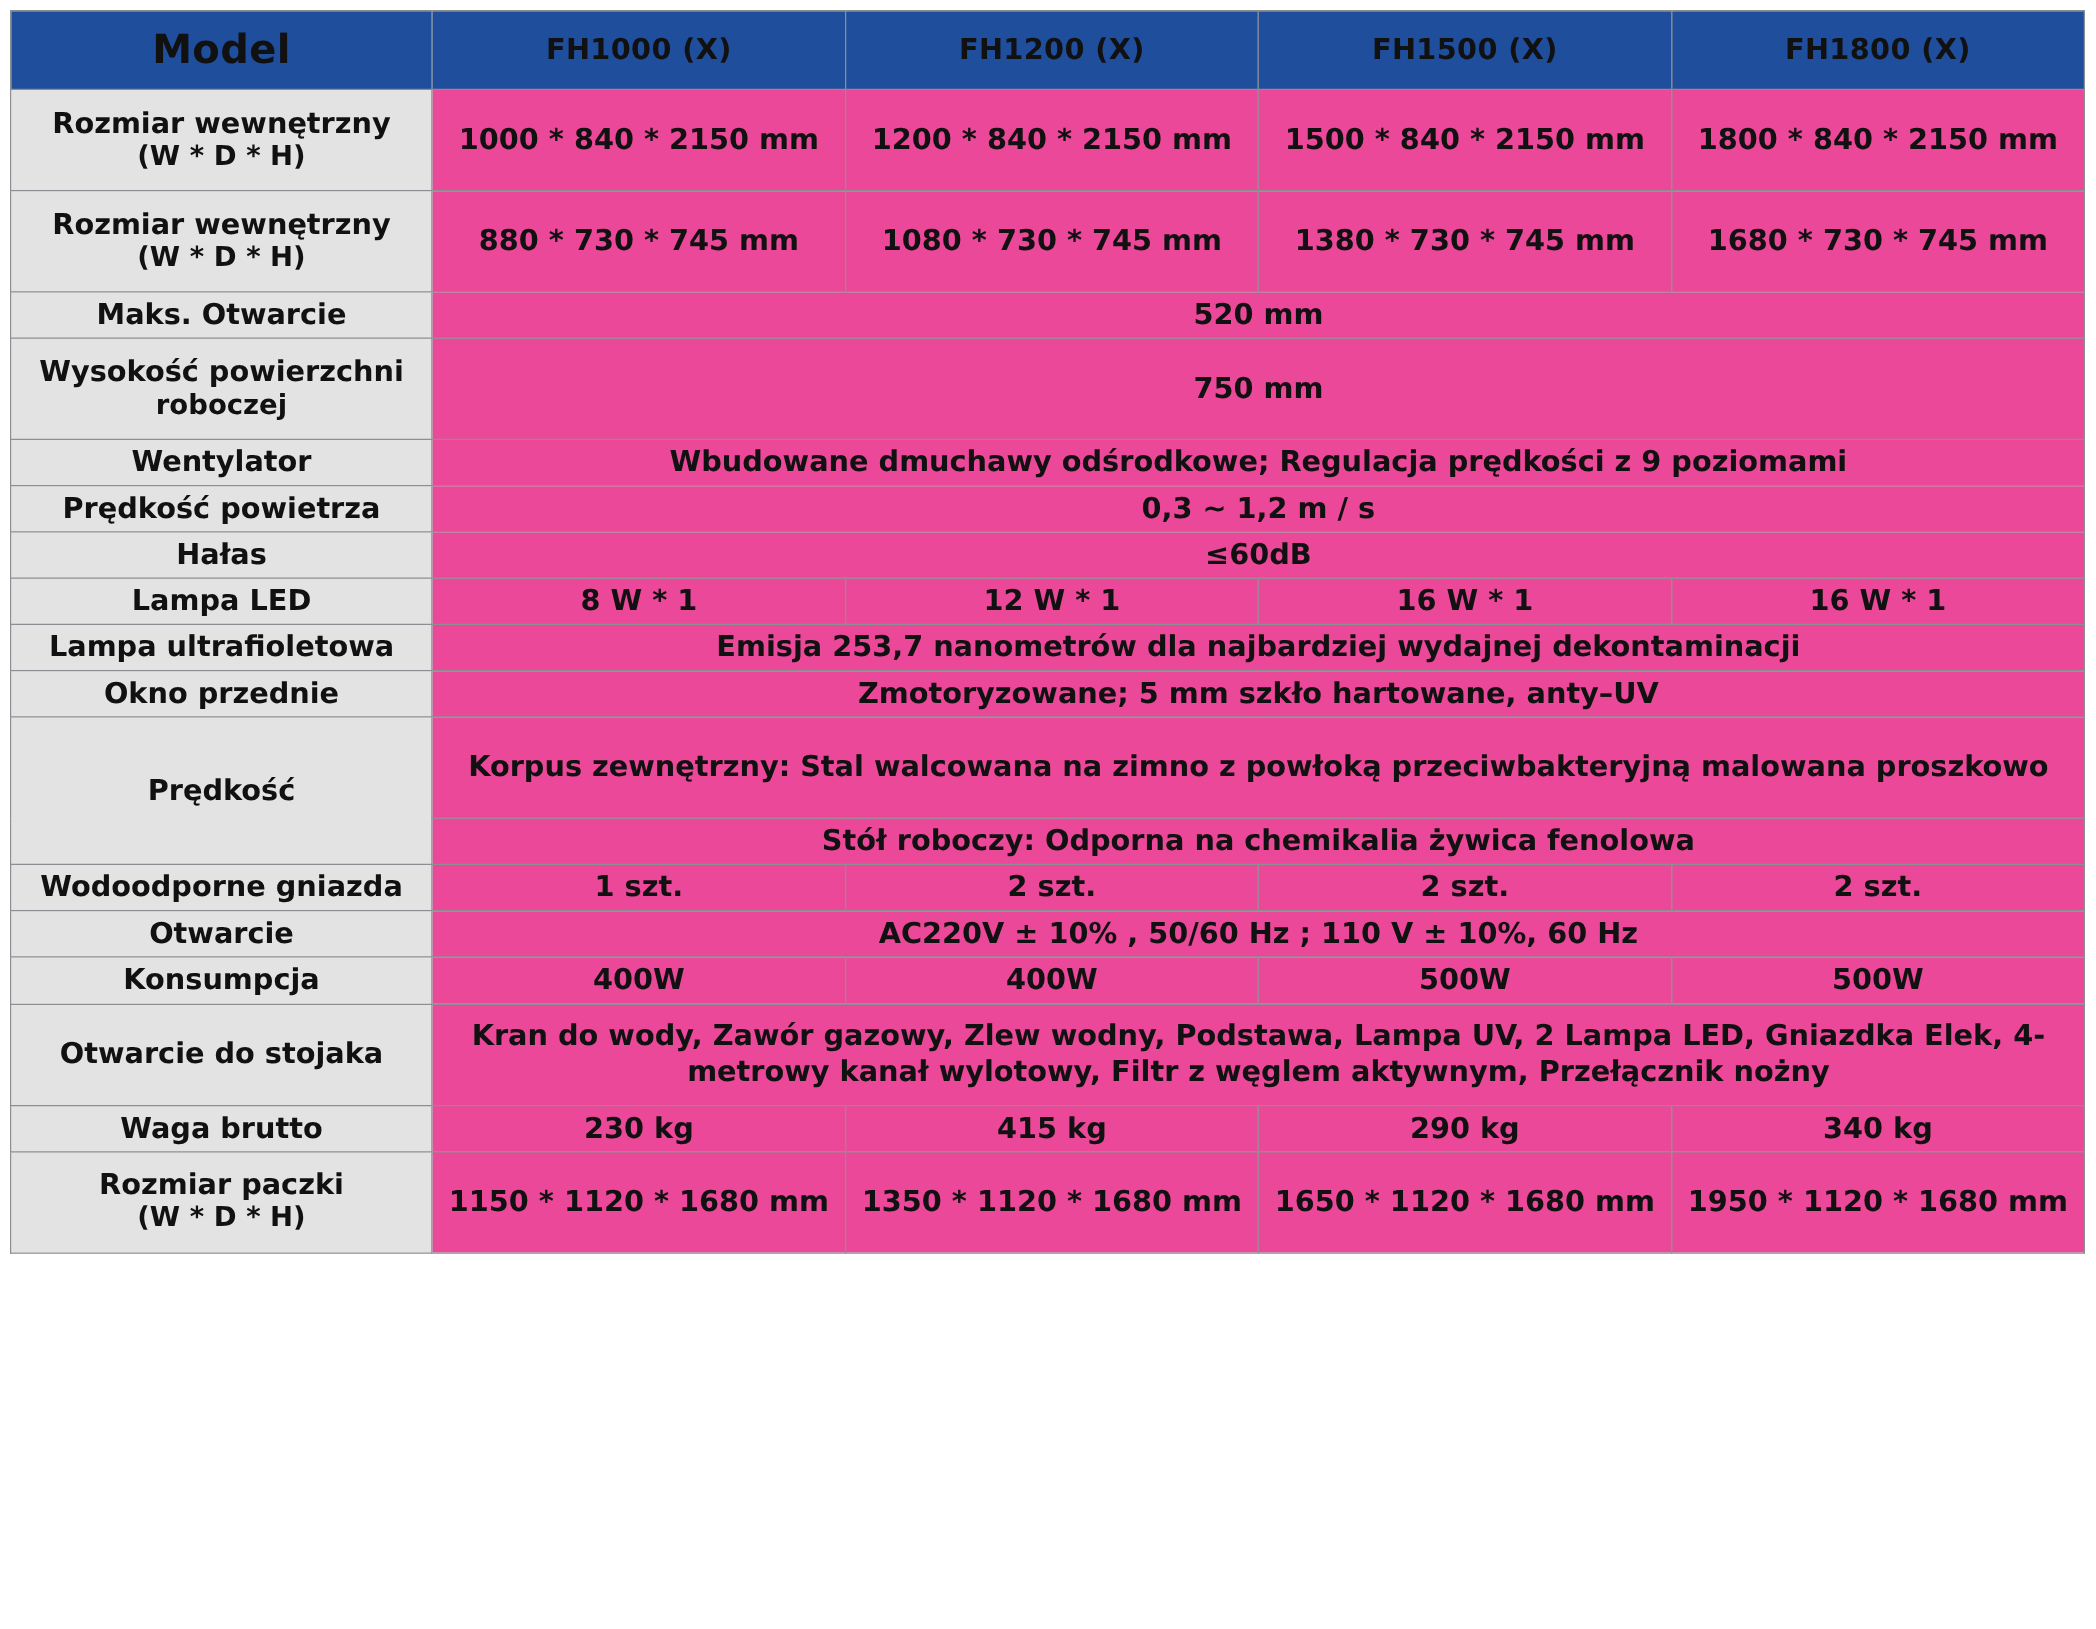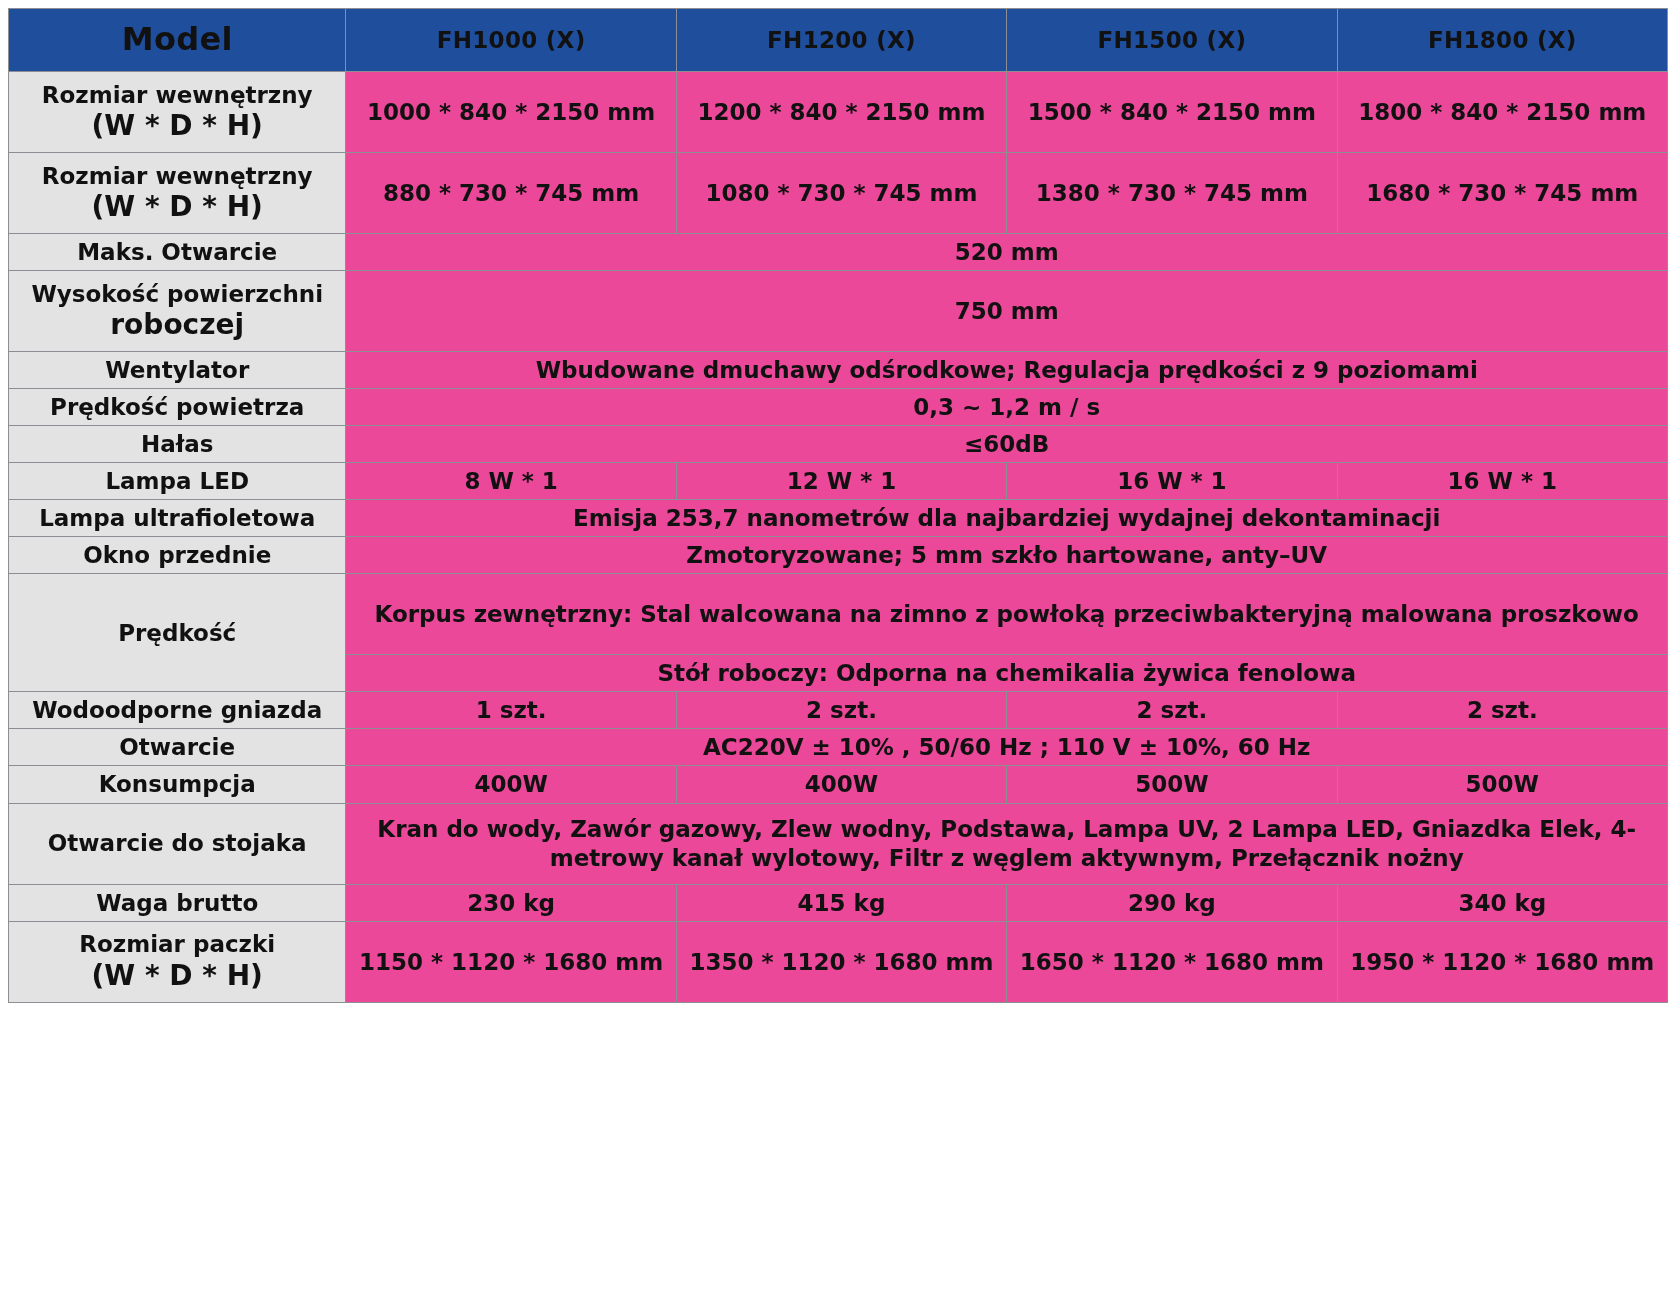--- a/index.html
+++ b/index.html
@@ -57,21 +57,21 @@
     background: #ec4899;
   }
   td.wide {
     font-size: 25px;
   }
   td.tall {
     height: 72px;
   }
   .col-label { width: 337px; }
   .col-m { width: 330px; }
-  .sub { display: block; font-size: 28px; }
+  .sub { display: block; font-size: 22px; }
   .two-line { line-height: 1.25; }
 </style>
 </head>
 <body>
 
 <div class="sheet">
   <table class="spec">
     <colgroup>
       <col class="col-label">
       <col class="col-m">

